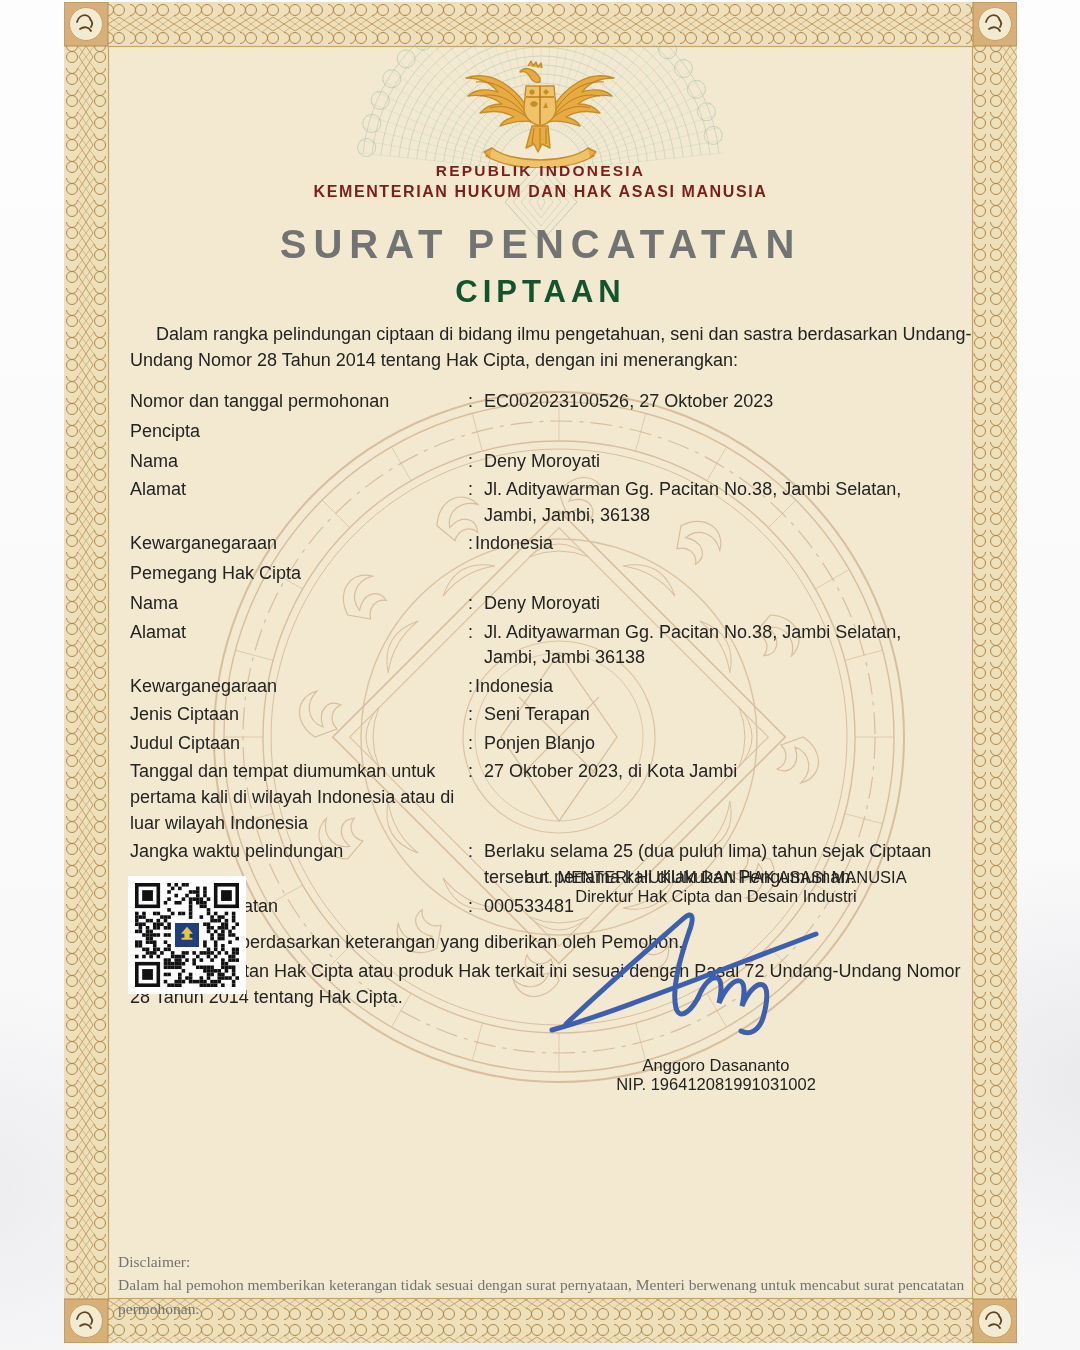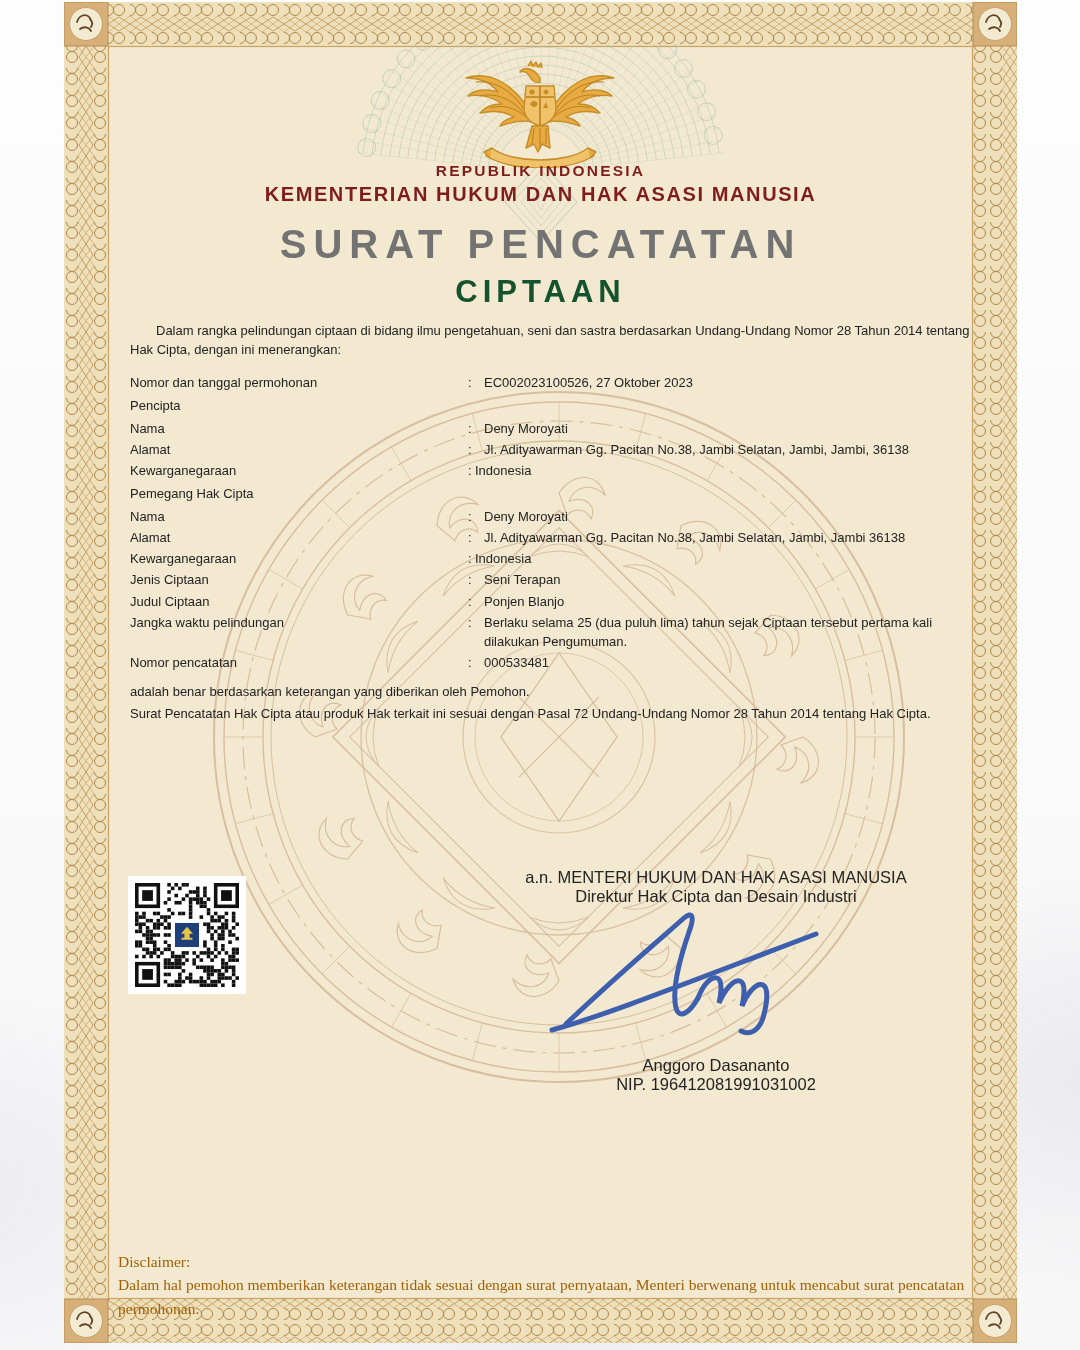--- a/index.html
+++ b/index.html
@@ -24,43 +24,43 @@
     background:var(--paper);
   }
   .frame,.wings,.watermark,.garuda{position:absolute;pointer-events:none;}
   .frame{left:0;top:0;}
   .wings{left:92px;top:42px;}
   .watermark{left:145px;top:385px;opacity:.55;}
   .garuda{left:398px;top:54px;}
 
   .hdr{position:absolute;left:0;width:100%;text-align:center;color:#7f1d1d;}
   .hdr.republic{top:160px;font-size:15.5px;letter-spacing:2.2px;font-weight:600;}
-  .hdr.ministry{top:181px;font-size:20px;letter-spacing:1.6px;font-weight:600;}
+  .hdr.ministry{top:181px;font-size:16px;letter-spacing:1.6px;font-weight:600;}
   .hdr.title{top:220px;font-size:40px;letter-spacing:7px;font-weight:600;color:#737373;}
   .hdr.subtitle{top:272px;font-size:31px;letter-spacing:5px;font-weight:600;color:#14532d;}
 
-  .flow{position:absolute;left:66px;top:320px;width:842px;font-size:13px;line-height:1.44;}
+  .flow{position:absolute;left:66px;top:320px;width:842px;font-size:18px;line-height:1.44;}
   .intro{text-indent:26px;margin-bottom:15px;}
   .frow{margin-bottom:2.5px;}
   .frow.section{margin-top:4px;margin-bottom:4px;}
   .flabel{display:inline-block;width:338px;vertical-align:top;}
   .fsep{display:inline-block;width:16px;vertical-align:top;text-align:left;}
   .fvalue{display:inline-block;width:468px;vertical-align:top;}
   .frow.tight .fsep{width:7px;}
   .closing{margin-top:10px;}
   .closing+.closing{margin-top:4px;}
 
   .qr{position:absolute;left:64px;top:874px;width:118px;height:118px;background:#fff;
       display:flex;align-items:center;justify-content:center;}
   .sigblock{position:absolute;left:452px;top:866px;width:400px;text-align:center;font-size:16.5px;}
   .sigblock .onbehalf{font-weight:400;}
   .sigblock .sigart{margin:2px 0 0 28px;display:block;}
   .sigblock .signame{margin-top:20px;}
   .disclaimer{position:absolute;left:54px;top:1248px;width:872px;
-      font-family:"Liberation Serif","DejaVu Serif",serif;font-size:15.5px;line-height:1.5;color:#a16207;}
+      font-family:"Liberation Serif","DejaVu Serif",serif;font-size:15.5px;line-height:1.5;color:#737373;}
 </style>
 </head>
 <body>
 
 <div class="certificate">
 
   <svg class="frame" width="953" height="1341" viewBox="0 0 953 1341">
     <defs>
       <pattern id="bh" width="22" height="44" patternUnits="userSpaceOnUse">
         <rect width="22" height="44" fill="#eee0ba"></rect>
@@ -345,20 +345,23 @@
       <span class="flabel">Alamat</span><span class="fsep">:</span><span class="fvalue">Jl. Adityawarman Gg. Pacitan No.38, Jambi Selatan, Jambi, Jambi 36138</span>
     </div>
     <div class="frow tight">
       <span class="flabel">Kewarganegaraan</span><span class="fsep">:</span><span class="fvalue">Indonesia</span>
     </div>
     <div class="frow">
       <span class="flabel">Jenis Ciptaan</span><span class="fsep">:</span><span class="fvalue">Seni Terapan</span>
     </div>
     <div class="frow">
       <span class="flabel">Judul Ciptaan</span><span class="fsep">:</span><span class="fvalue">Ponjen Blanjo</span>
+    </div>
+    <div class="frow">
+      <span class="flabel">Tanggal dan tempat diumumkan untuk pertama kali di wilayah Indonesia atau di luar wilayah Indonesia</span><span class="fsep">:</span><span class="fvalue">27 Oktober 2023, di Kota Jambi</span>
     </div>
     <div class="frow">
       <span class="flabel">Jangka waktu pelindungan</span><span class="fsep">:</span><span class="fvalue">Berlaku selama 25 (dua puluh lima) tahun sejak Ciptaan tersebut pertama kali dilakukan Pengumuman.</span>
     </div>
     <div class="frow">
       <span class="flabel">Nomor pencatatan</span><span class="fsep">:</span><span class="fvalue">000533481</span>
     </div>
 
     <p class="closing">adalah benar berdasarkan keterangan yang diberikan oleh Pemohon.</p>
     <p class="closing">Surat Pencatatan Hak Cipta atau produk Hak terkait ini sesuai dengan Pasal 72 Undang-Undang Nomor 28 Tahun 2014 tentang Hak Cipta.</p>

